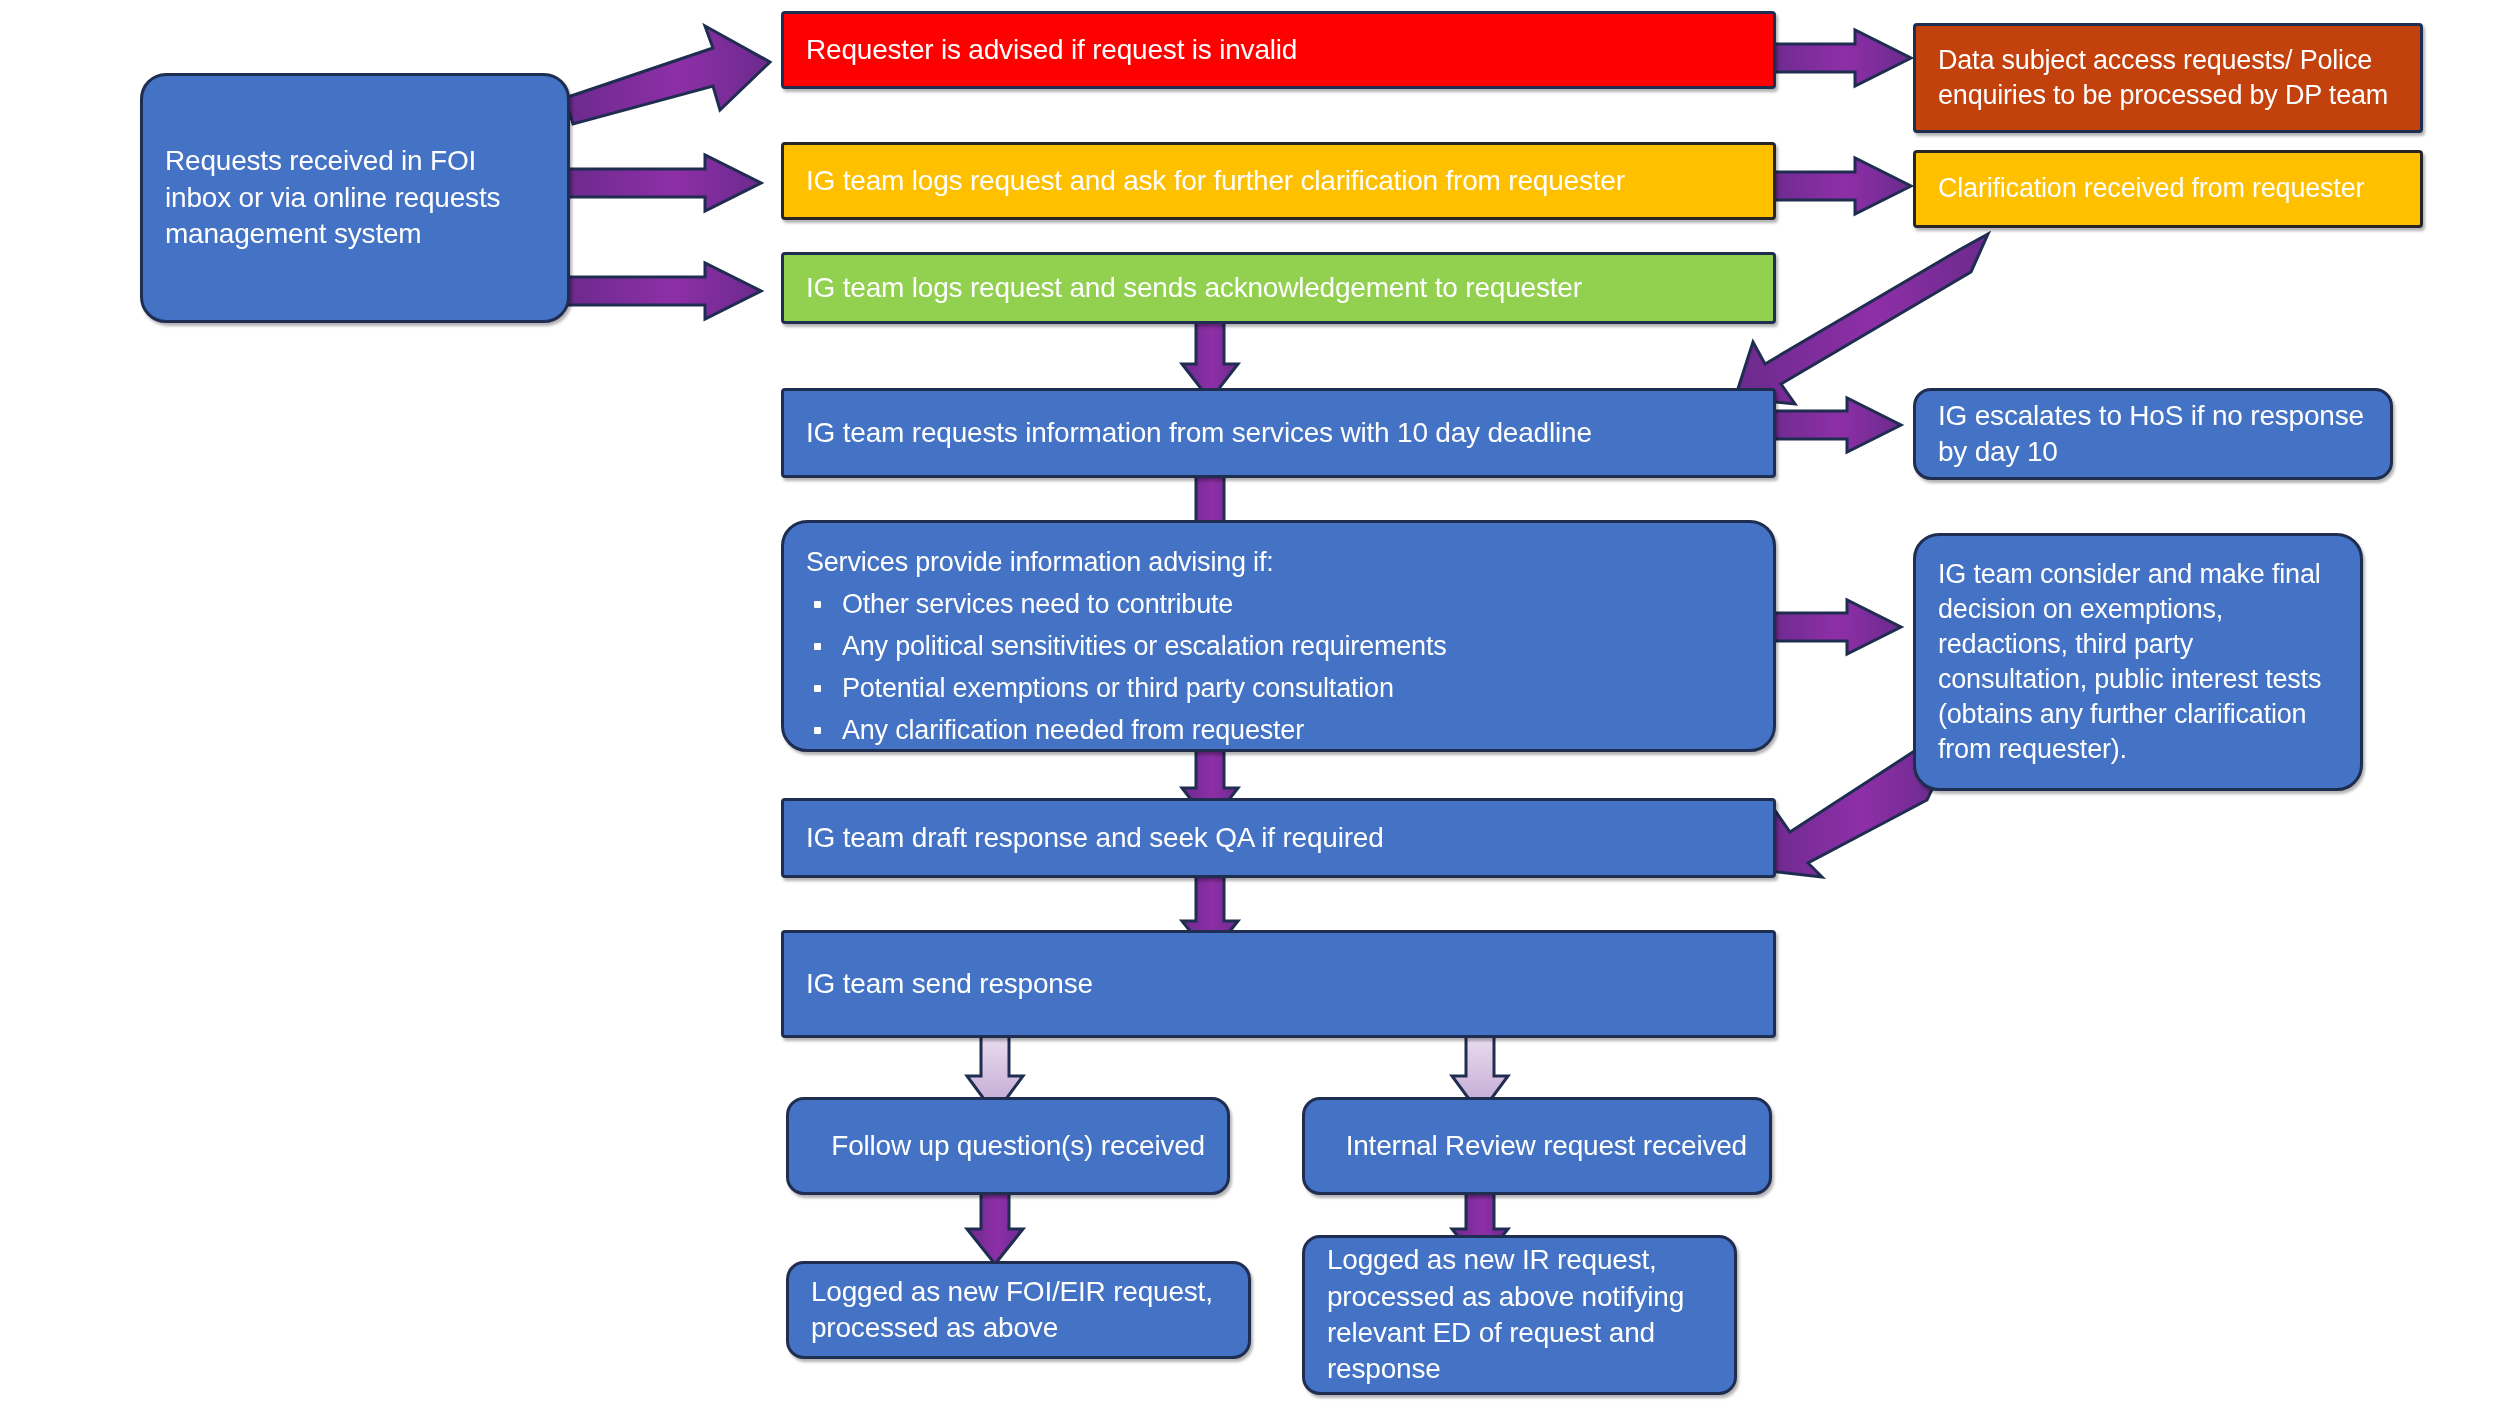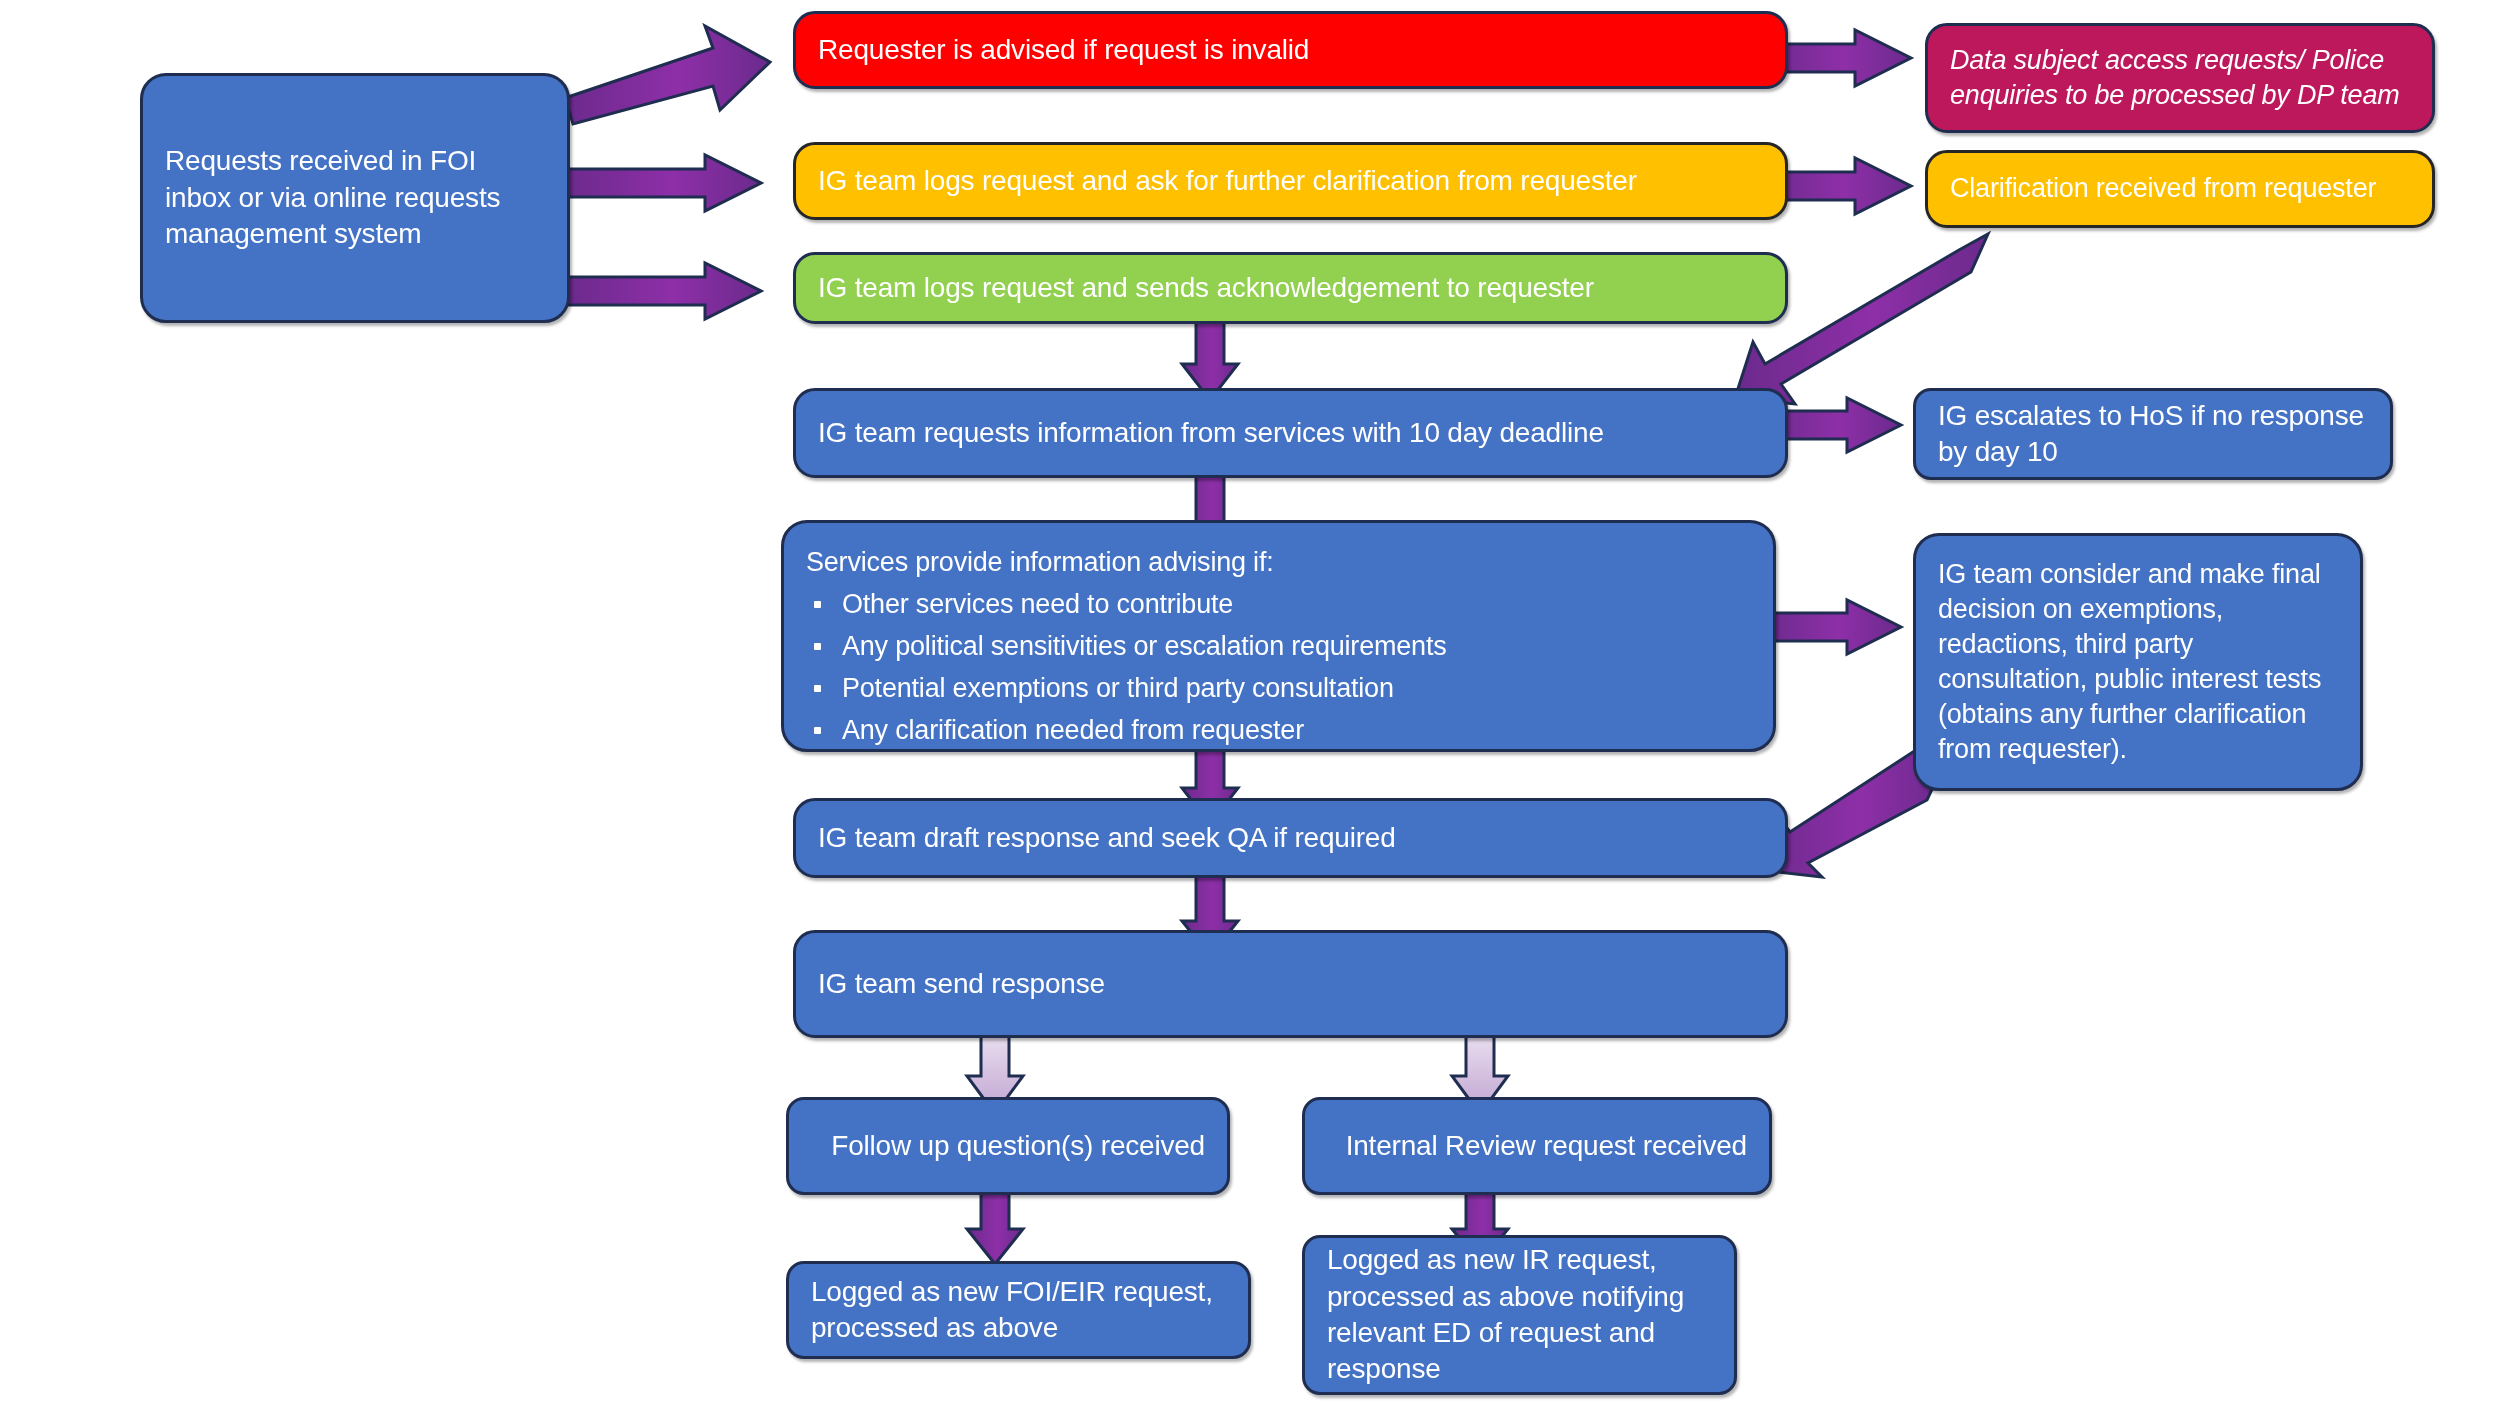--- a/index.html
+++ b/index.html
@@ -32,24 +32,24 @@
     z-index: 5;
     box-shadow: 2px 3px 3px rgba(0,0,0,0.30);
   }
   .node .txt {
     display: block;
     padding: 0 22px;
     white-space: pre-line;
   }
   .rounded-lg { border-radius: 26px; }
   .rounded-md { border-radius: 18px; align-items: flex-end; }
-  .rounded-sm { border-radius: 22px; margin-left: 12px; }
+  .rounded-sm { border-radius: 4px; }
 
   .fill-blue   { background: #4472C4; }
-  .fill-brightblue { background: #be185d; border-color: #1F2D50; font-style: italic; }
+  .fill-brightblue { background: #c2410c; border-color: #1F2D50; }
   .fill-red    { background: #FF0000; border-color: #1F2D50; }
   .fill-amber  { background: #FFC000; border-color: #262626; }
   .fill-green  { background: #92D050; border-color: #1F2D50; }
 
   .fs-28 { font-size: 28px; }
   .fs-27 { font-size: 27px; }
 
   
   .bullets {
     margin: 0;

